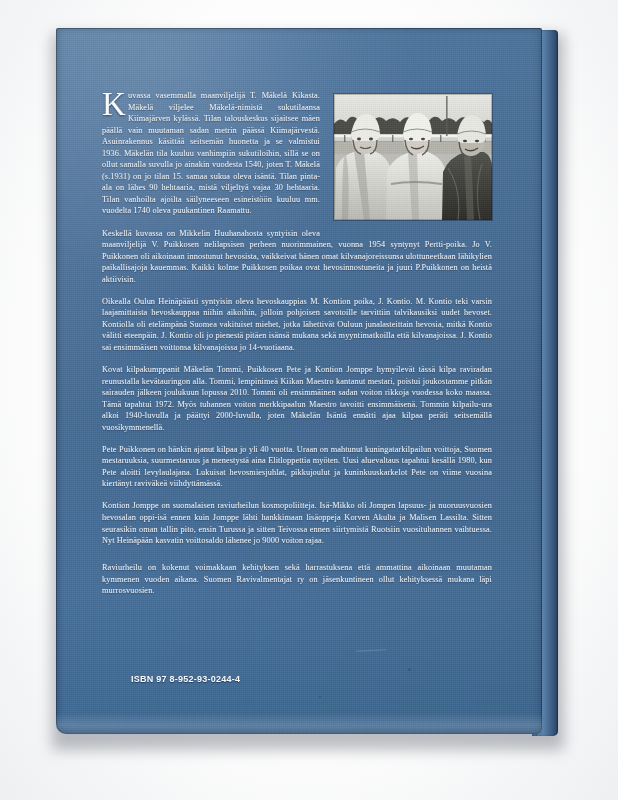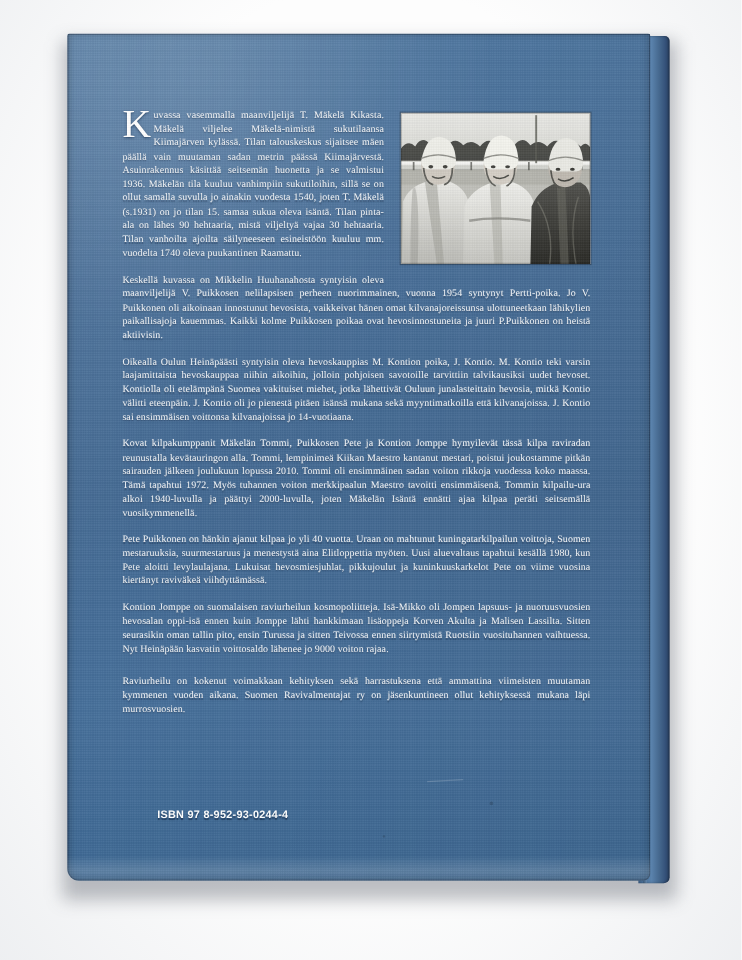--- a/index.html
+++ b/index.html
@@ -314,21 +314,21 @@
           </svg>
         </div>
 
         <p class="body-text lead">Kuvassa vasemmalla maanviljelijä T. Mäkelä Kikasta. Mäkelä viljelee Mäkelä-nimistä sukutilaansa Kiimajärven kylässä. Tilan talouskeskus sijaitsee mäen päällä vain muutaman sadan metrin päässä Kiimajärvestä. Asuinrakennus käsittää seitsemän huonetta ja se valmistui 1936. Mäkelän tila kuuluu vanhimpiin sukutiloihin, sillä se on ollut samalla suvulla jo ainakin vuodesta 1540, joten T. Mäkelä (s.1931) on jo tilan 15. samaa sukua oleva isäntä. Tilan pinta-ala on lähes 90 hehtaaria, mistä viljeltyä vajaa 30 hehtaaria. Tilan vanhoilta ajoilta säilyneeseen esineistöön kuuluu mm. vuodelta 1740 oleva puukantinen Raamattu.</p>
         <p class="body-text">Keskellä kuvassa on Mikkelin Huuhanahosta syntyisin oleva maanviljelijä V. Puikkosen nelilapsisen perheen nuorimmainen, vuonna 1954 syntynyt Pertti-poika. Jo V. Puikkonen oli aikoinaan innostunut hevosista, vaikkeivat hänen omat kilvanajoreissunsa ulottuneetkaan lähikylien paikallisajoja kauemmas. Kaikki kolme Puikkosen poikaa ovat hevosinnostuneita ja juuri P.Puikkonen on heistä aktiivisin.</p>
         <p class="body-text">Oikealla Oulun Heinäpäästi syntyisin oleva hevoskauppias M. Kontion poika, J. Kontio. M. Kontio teki varsin laajamittaista hevoskauppaa niihin aikoihin, jolloin pohjoisen savotoille tarvittiin talvikausiksi uudet hevoset. Kontiolla oli etelämpänä Suomea vakituiset miehet, jotka lähettivät Ouluun junalasteittain hevosia, mitkä Kontio välitti eteenpäin. J. Kontio oli jo pienestä pitäen isänsä mukana sekä myyntimatkoilla että kilvanajoissa. J. Kontio sai ensimmäisen voittonsa kilvanajoissa jo 14-vuotiaana.</p>
         <p class="body-text">Kovat kilpakumppanit Mäkelän Tommi, Puikkosen Pete ja Kontion Jomppe hymyilevät tässä kilpa raviradan reunustalla kevätauringon alla. Tommi, lempinimeä Kiikan Maestro kantanut mestari, poistui joukostamme pitkän sairauden jälkeen joulukuun lopussa 2010. Tommi oli ensimmäinen sadan voiton rikkoja vuodessa koko maassa. Tämä tapahtui 1972. Myös tuhannen voiton merkkipaalun Maestro tavoitti ensimmäisenä. Tommin kilpailu-ura alkoi 1940-luvulla ja päättyi 2000-luvulla, joten Mäkelän Isäntä ennätti ajaa kilpaa peräti seitsemällä vuosikymmenellä.</p>
         <p class="body-text">Pete Puikkonen on hänkin ajanut kilpaa jo yli 40 vuotta. Uraan on mahtunut kuningatarkilpailun voittoja, Suomen mestaruuksia, suurmestaruus ja menestystä aina Elitloppettia myöten. Uusi aluevaltaus tapahtui kesällä 1980, kun Pete aloitti levylaulajana. Lukuisat hevosmiesjuhlat, pikkujoulut ja kuninkuuskarkelot Pete on viime vuosina kiertänyt raviväkeä viihdyttämässä.</p>
         <p class="body-text">Kontion Jomppe on suomalaisen raviurheilun kosmopoliitteja. Isä-Mikko oli Jompen lapsuus- ja nuoruusvuosien hevosalan oppi-isä ennen kuin Jomppe lähti hankkimaan lisäoppeja Korven Akulta ja Malisen Lassilta. Sitten seurasikin oman tallin pito, ensin Turussa ja sitten Teivossa ennen siirtymistä Ruotsiin vuosituhannen vaihtuessa. Nyt Heinäpään kasvatin voittosaldo lähenee jo 9000 voiton rajaa.</p>
         <div class="para-gap"></div>
-        <p class="body-text">Raviurheilu on kokenut voimakkaan kehityksen sekä harrastuksena että ammattina viimeisten muutaman kymmenen vuoden aikana. Suomen Ravivalmentajat ry on jäsenkuntineen ollut kehityksessä mukana läpi murrosvuosien.</p>
+        <p class="body-text">Raviurheilu on kokenut voimakkaan kehityksen sekä harrastuksena että ammattina aikoinaan muutaman kymmenen vuoden aikana. Suomen Ravivalmentajat ry on jäsenkuntineen ollut kehityksessä mukana läpi murrosvuosien.</p>
       </div>
 
       <div class="isbn">ISBN 97 8-952-93-0244-4</div>
 
       <div class="blemish b1"></div>
       <div class="blemish b2"></div>
       <div class="blemish b3"></div>
       <div class="scratch"></div>
 
       <div class="cover-bottom-edge"></div>

